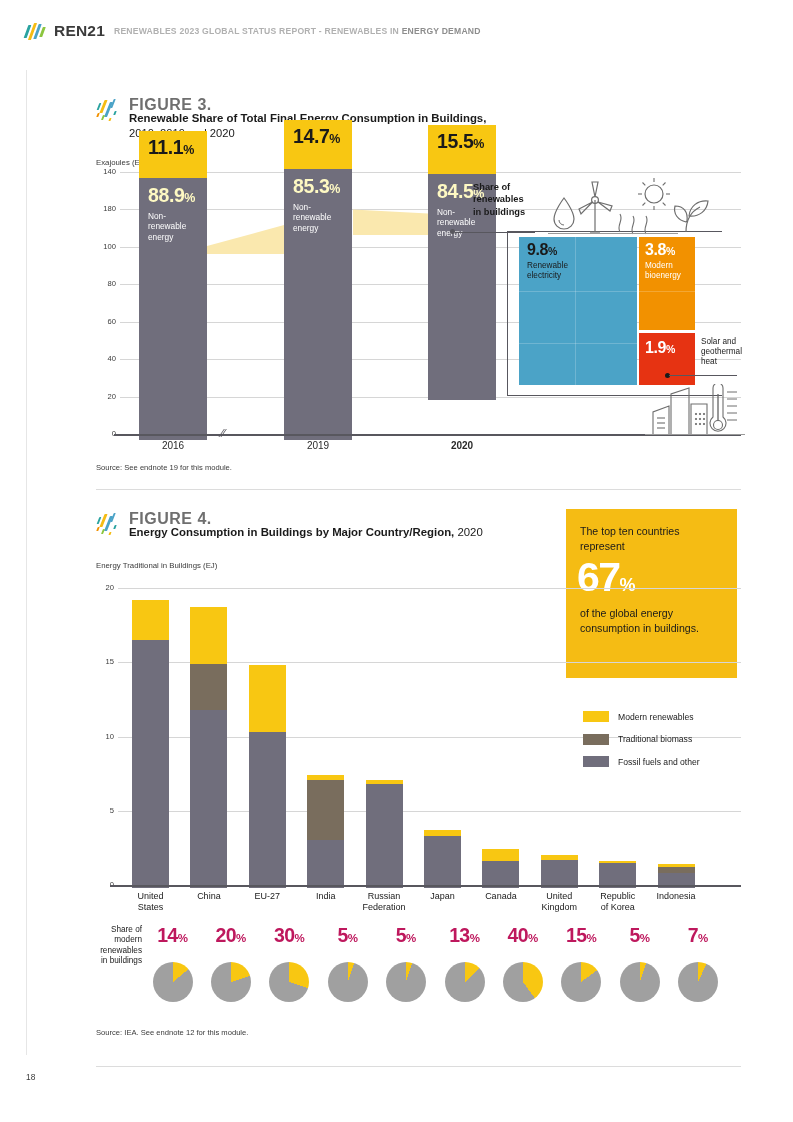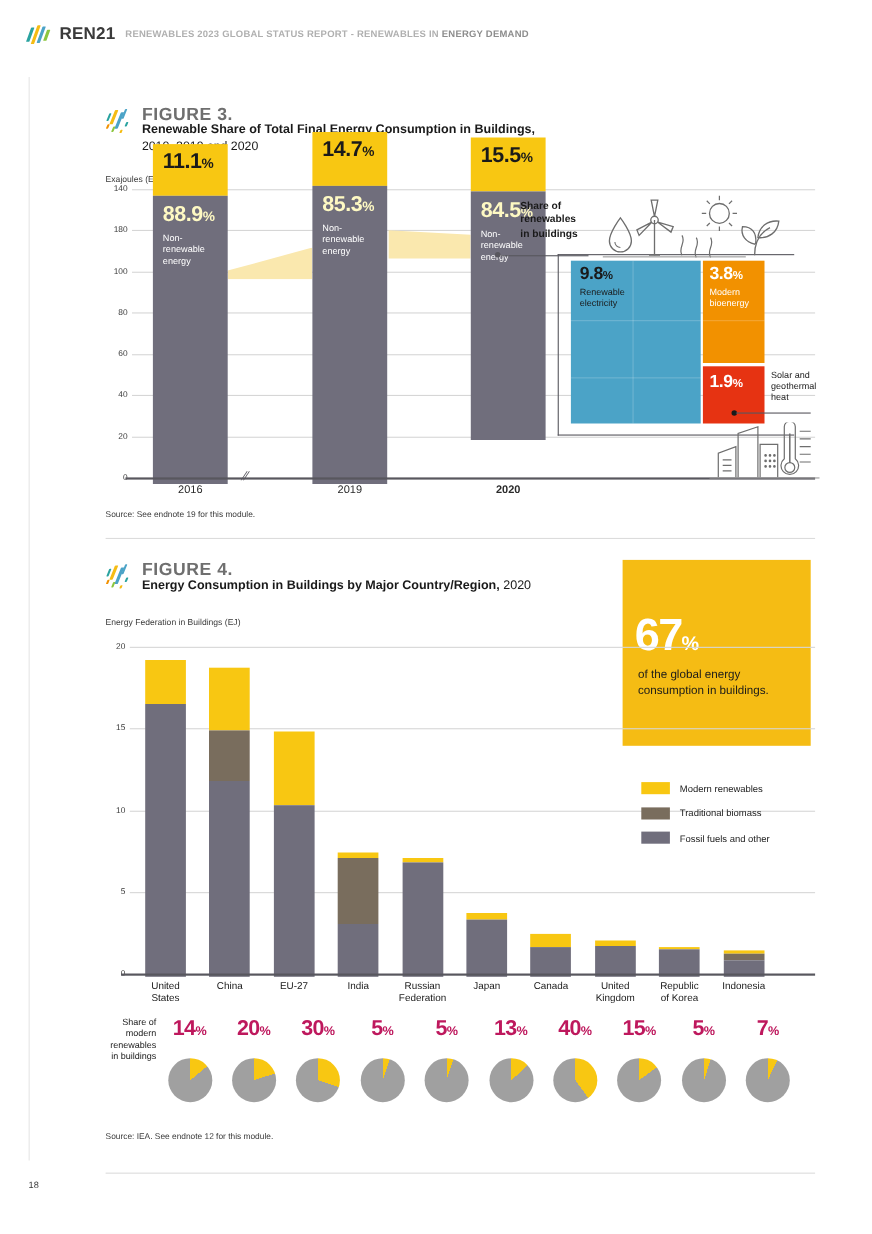--- a/index.html
+++ b/index.html
@@ -362,23 +362,24 @@
         <i style="left:13px;top:19px;width:2px;height:3px;background:#f5bc14;"></i>
         <i style="left:18px;top:12px;width:2px;height:4px;background:#2aa3a0;"></i>
       </div>
       <div>
         <div class="fig-num">FIGURE 4.</div>
         <div class="fig-title"><span>Energy Consumption in Buildings by Major Country/Region,</span> <span class="reg">2020</span></div>
       </div>
     </div>
   </div>
 
-  <div style="position:absolute;left:96px;top:561px;" class="axis-unit">Energy Federation in Buildings (EJ)</div>
+  <div style="position:absolute;left:96px;top:561px;" class="axis-unit">Energy Traditional in Buildings (EJ)</div>
 
   <div class="bigbox">
+    <div class="t">The top ten countries represent</div>
     <div class="big"><span>67</span><span class="u">%</span></div>
     <div class="b">of the global energy consumption in buildings.</div>
   </div>
 
   <div id="chart4">
     <div class="c4-grid">
       <div class="c4-gl" style="top:0px;">  
           <span class="c4-yl">20</span>
         </div>
       <div class="c4-gl" style="top:74.2px;">

